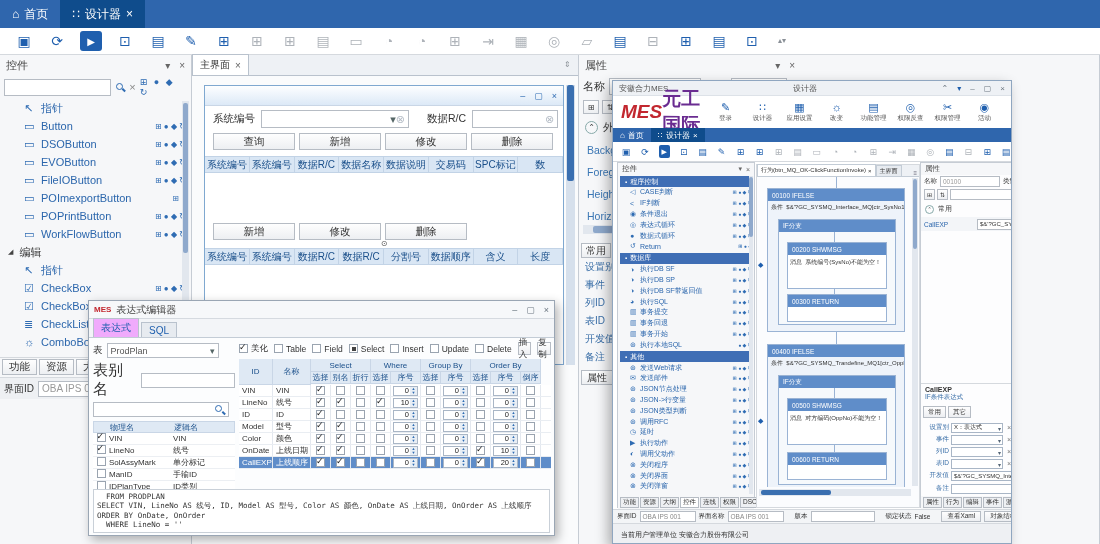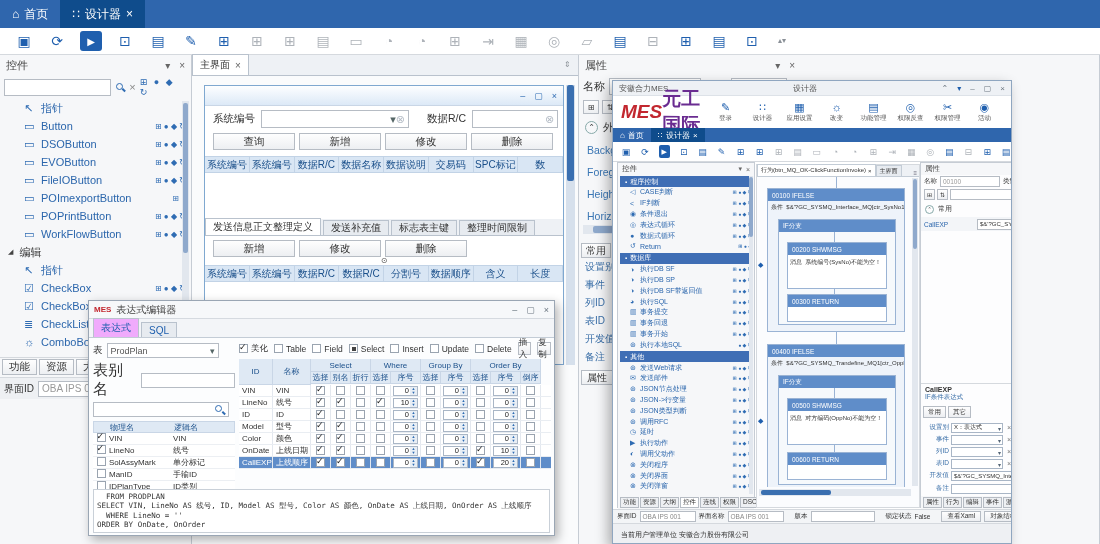--- a/index.html
+++ b/index.html
@@ -305,27 +305,20 @@
         <span>系统编号</span>
         <span>系统编号</span>
         <span>数据R/C</span>
         <span>数据名称</span>
         <span>数据说明</span>
         <span>交易码</span>
         <span>SPC标记</span>
         <span>数</span>
       </div>
     <div style="height:46px;background:#fff"></div>
-    <div class="dtabs">
-
-    <span class="dtab">发送信息正文整理定义</span>
-        <span class="dtab">发送补充值</span>
-        <span class="dtab">标志表主键</span>
-        <span class="dtab">整理时间限制</span>
-      </div>
     <div class="flex" style="padding:4px 0 0 8px;gap:4px">
 
     <span class="btn" style="width:82px;height:17px">新增</span>
         <span class="btn" style="width:82px;height:17px">修改</span>
         <span class="btn" style="width:82px;height:17px">删除</span>
       </div>
     <div style="text-align:center;color:#555;font-size:8px;height:8px;line-height:8px">⊙</div>
     <div class="gh">
         <span>系统编号</span>
         <span>系统编号</span>
@@ -842,22 +835,22 @@
         <span class="xc w20">
             <i class="cb"></i>
           </span>
       </div>
       </div>
   </div>
   <div class="a" style="left:4px;top:188px;width:457px;height:44px;border:1px solid #c9d0d8;background:#fff;padding:2px 3px;font-family:'DejaVu Sans Mono','Liberation Mono',monospace;font-size:7.5px;color:#333;overflow:hidden">
 
   <div style="white-space:pre">  FROM PRODPLAN</div>
       <div style="white-space:pre">SELECT VIN, LineNo AS 线号, ID, Model AS 型号, Color AS 颜色, OnDate AS 上线日期, OnOrder AS 上线顺序</div>
+      <div style="white-space:pre">ORDER BY OnDate, OnOrder</div>
       <div style="white-space:pre">  WHERE LineNo = ''</div>
-      <div style="white-space:pre">ORDER BY OnDate, OnOrder</div>
     </div>
 </div>
 
 <div class="a mwin">
   <div class="mtitle">
     <span>安徽合力MES</span>
     <span style="flex:1;text-align:center">设计器</span>
     <span class="wc" style="font-size:8px">
         <i>⌃</i>
         <i style="color:#1f5fae">▾</i>

